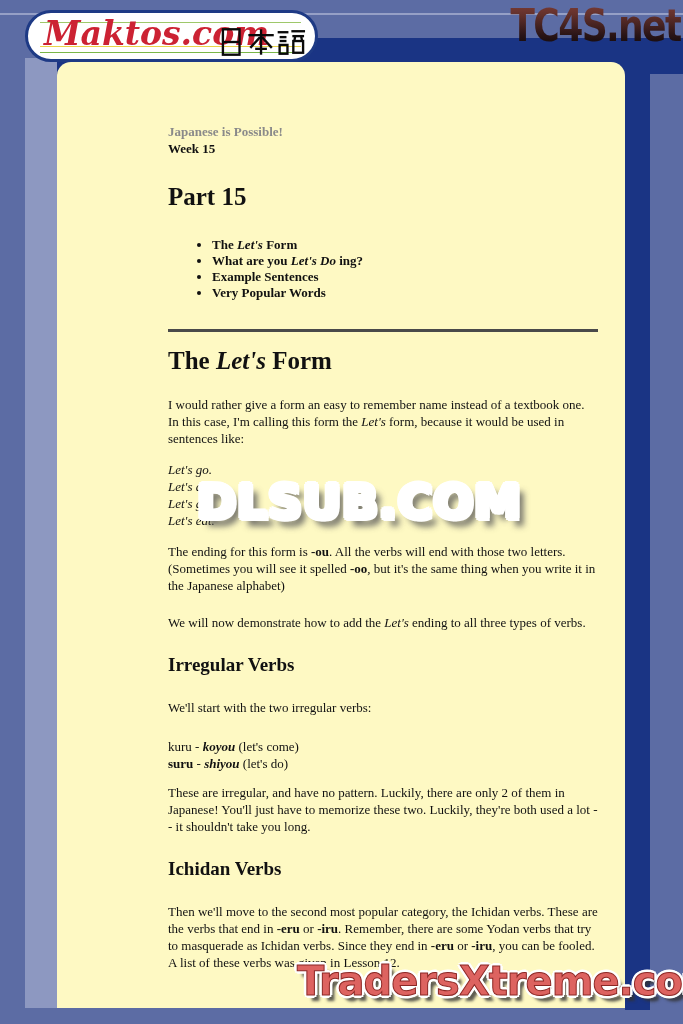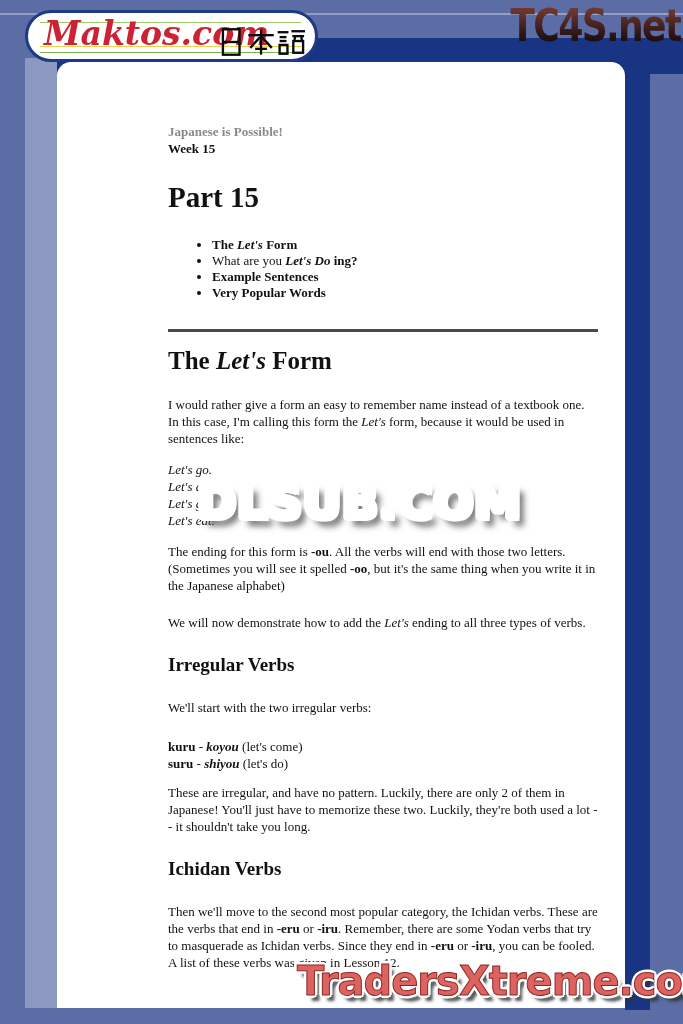--- a/index.html
+++ b/index.html
@@ -8,27 +8,27 @@
     background:#5c6ca4;
     font-family:"Liberation Serif",serif;
   }
   .topline{position:absolute;left:0;top:13px;width:683px;height:2px;background:#96a0c6;z-index:1;}
   .band{position:absolute;left:48px;top:38px;right:0;height:36px;background:#1a3484;z-index:2;}
   .right-bar{position:absolute;left:625px;top:38px;width:25px;height:972px;background:#1a3484;z-index:2;}
   .sidebar-strip{position:absolute;left:25px;top:58px;width:32px;height:950px;background:#8d98c1;z-index:2;}
 
   .page{
     position:absolute;left:57px;top:62px;width:568px;height:946px;
-    background:#ffffff;border-radius:14px 14px 0 0;z-index:3;
+    background:#fef9c3;border-radius:14px 14px 0 0;z-index:3;
     box-sizing:border-box;padding:62px 27px 0 111px;
     color:#111;
   }
   .series{font-size:13px;font-weight:bold;color:#8a8a8a;line-height:16px;}
   .week{font-size:13px;font-weight:bold;color:#111;line-height:16px;margin-top:1px;}
-  .page-title{font-size:29px;font-weight:bold;margin:26px 0 0 0;line-height:28px;}
+  .page-title{font-size:25px;font-weight:bold;margin:26px 0 0 0;line-height:28px;}
   ul.toc{margin:26px 0 0 0;padding:0 0 0 44px;list-style:disc;}
   ul.toc li{font-size:13px;font-weight:bold;line-height:16px;}
   hr.rule{border:none;border-top:3px solid #4a4a4a;margin:28px 0 0 0;width:100%;}
   .section-title{font-size:25px;font-weight:bold;margin:14px 0 0 0;line-height:30px;}
   p{font-size:13px;line-height:17px;margin:0;}
   .p-intro{margin-top:20px;}
   .example-block{margin-top:14px;font-size:13px;line-height:17px;font-style:italic;}
   .p-ending{margin-top:14px;}
   .p-transition{margin-top:20px;}
   h2.sub{font-size:19px;font-weight:bold;margin:22px 0 0 0;line-height:24px;}
@@ -93,21 +93,21 @@
   <div class="right-bar"></div>
   <div class="sidebar-strip"></div>
 
   <div class="page">
     <div class="series">Japanese is Possible!</div>
     <div class="week">Week 15</div>
     <h1 class="page-title">Part 15</h1>
 
     <ul class="toc">
       <li><span style="font-weight: bold;">The </span><span style="font-weight: bold; font-style: italic;">Let's</span><span style="font-weight: bold;"> Form</span></li>
-      <li><span style="font-weight: normal;">What are you </span><span style="font-weight: bold; font-style: italic;">Let's Do</span><span style="font-weight: bold;"> ing?</span></li>
+      <li><span style="font-weight: bold;">What are you </span><span style="font-weight: bold; font-style: italic;">Let's Do</span><span style="font-weight: bold;"> ing?</span></li>
       <li><span style="font-weight: bold;">Example Sentences</span></li>
       <li><span style="font-weight: bold;">Very Popular Words</span></li>
     </ul>
 
     <hr class="rule">
 
     <h1 class="section-title"><span>The </span><span style="font-style: italic;">Let's</span><span> Form</span></h1>
 
     <p class="p-intro"><span>I would rather give a form an easy to remember name instead of a textbook one. In this case, I'm calling this form the </span><span style="font-style: italic;">Let's</span><span> form, because it would be used in sentences like:</span></p>
 
@@ -118,21 +118,21 @@
       <div>Let's eat.</div>
     </div>
 
     <p class="p-ending"><span>The ending for this form is </span><span style="font-weight: bold; text-align: center;">-ou</span><span>. All the verbs will end with those two letters. (Sometimes you will see it spelled </span><span style="font-weight: bold;">-oo</span><span>, but it's the same thing when you write it in the Japanese alphabet)</span></p>
     <p class="p-transition"><span>We will now demonstrate how to add the </span><span style="font-style: italic;">Let's</span><span> ending to all three types of verbs.</span></p>
 
     <h2 class="sub">Irregular Verbs</h2>
     <p class="p-irr-intro">We'll start with the two irregular verbs:</p>
 
     <div class="verb-lines">
-      <div><span style="font-weight: bold;">kuru</span><span> - </span><span style="font-weight: bold; font-style: italic;">koyou</span><span> (let's come)</span></div>
+      <div><span style="font-weight: normal;">kuru</span><span> - </span><span style="font-weight: bold; font-style: italic;">koyou</span><span> (let's come)</span></div>
       <div><span style="font-weight: bold;">suru</span><span> - </span><span style="font-weight: bold; font-style: italic;">shiyou</span><span> (let's do)</span></div>
     </div>
 
     <p class="p-irr-note">These are irregular, and have no pattern. Luckily, there are only 2 of them in Japanese! You'll just have to memorize these two. Luckily, they're both used a lot -- it shouldn't take you long.</p>
 
     <h2 class="sub ichidan">Ichidan Verbs</h2>
     <p class="p-ichidan"><span>Then we'll move to the second most popular category, the Ichidan verbs. These are the verbs that end in </span><span style="font-weight: bold;">-eru</span><span> or </span><span style="font-weight: bold;">-iru</span><span>. Remember, there are some Yodan verbs that try to masquerade as Ichidan verbs. Since they end in </span><span style="font-weight: bold;">-eru</span><span> or </span><span style="font-weight: bold;">-iru</span><span>, you can be fooled. A list of these verbs was given in Lesson 12.</span></p>
   </div>
 
   <div class="logo-pill">

